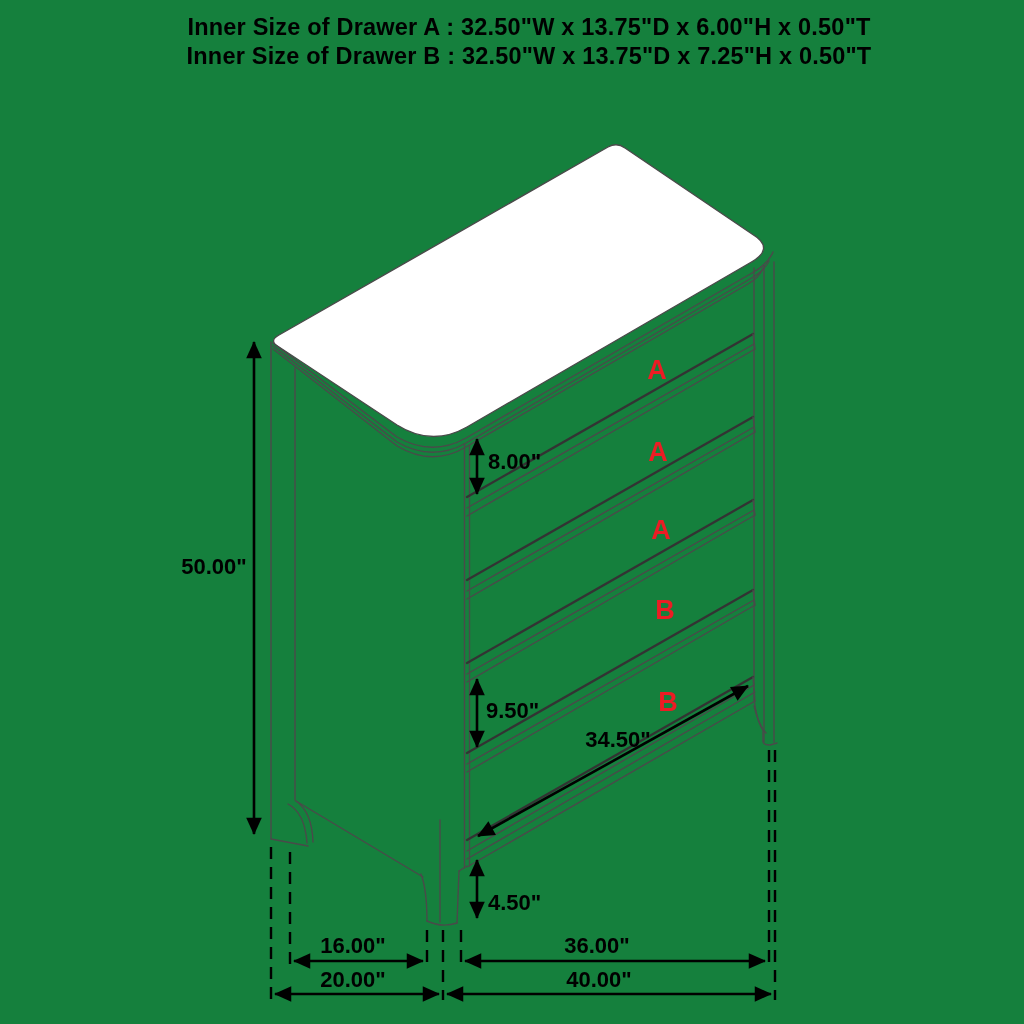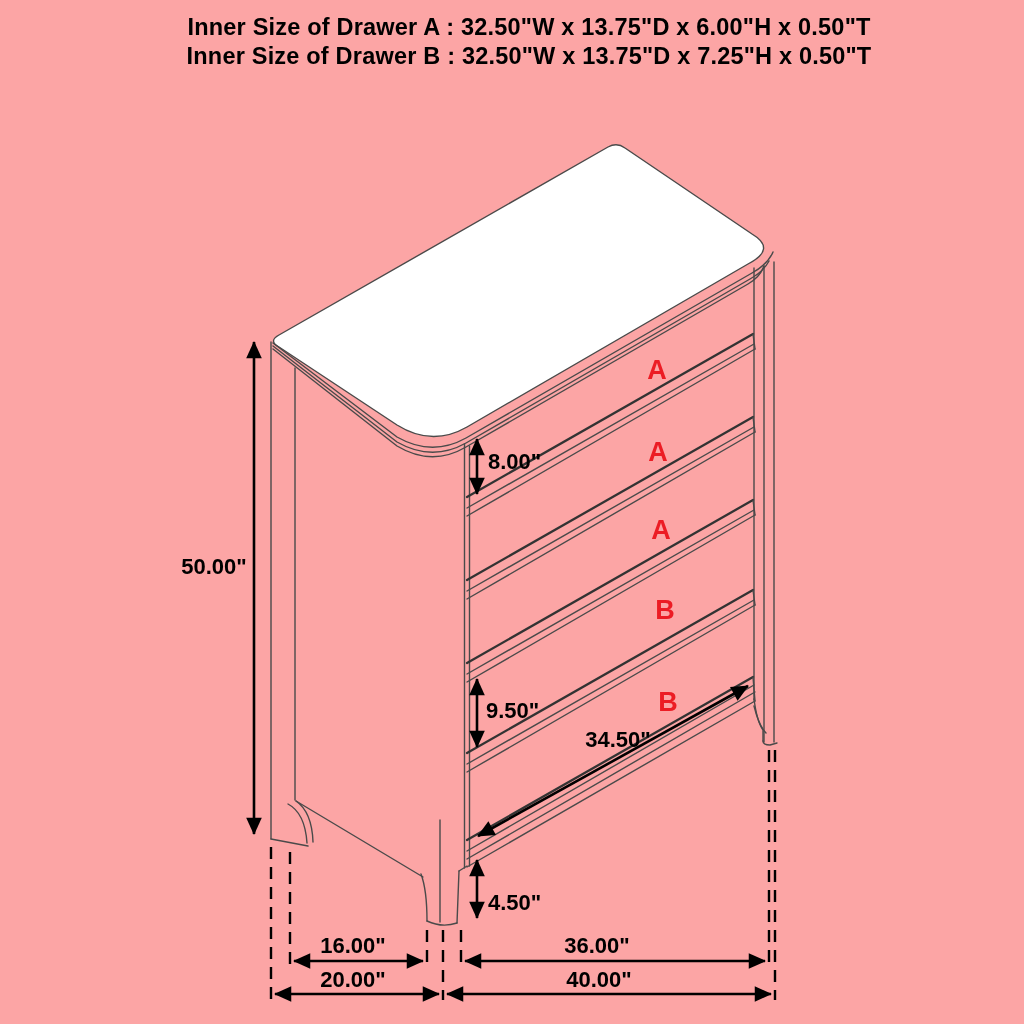--- a/index.html
+++ b/index.html
@@ -1,17 +1,17 @@
 <!DOCTYPE html>
 <html><head>
 <meta charset="utf-8">
 <style>
   html,body{margin:0;padding:0;background:#ffffff;}
   #stage{
-    position:relative;width:1024px;height:1024px;background:#fca5a5;overflow:hidden;
+    position:relative;width:1024px;height:1024px;background:#15803d;overflow:hidden;
     font-family:"Liberation Sans", sans-serif;
   }
   #title-block{
     position:absolute;top:13px;left:17px;width:1024px;text-align:center;
     font-weight:bold;font-size:23.5px;line-height:28.5px;color:#000;letter-spacing:0.2px;
   }
   svg{position:absolute;top:0;left:0;}
   .dimtext{font-family:"Liberation Sans",sans-serif;font-weight:bold;font-size:22px;fill:#000;}
   .redletter{font-family:"Liberation Sans",sans-serif;font-weight:bold;font-size:27px;}
 </style>

